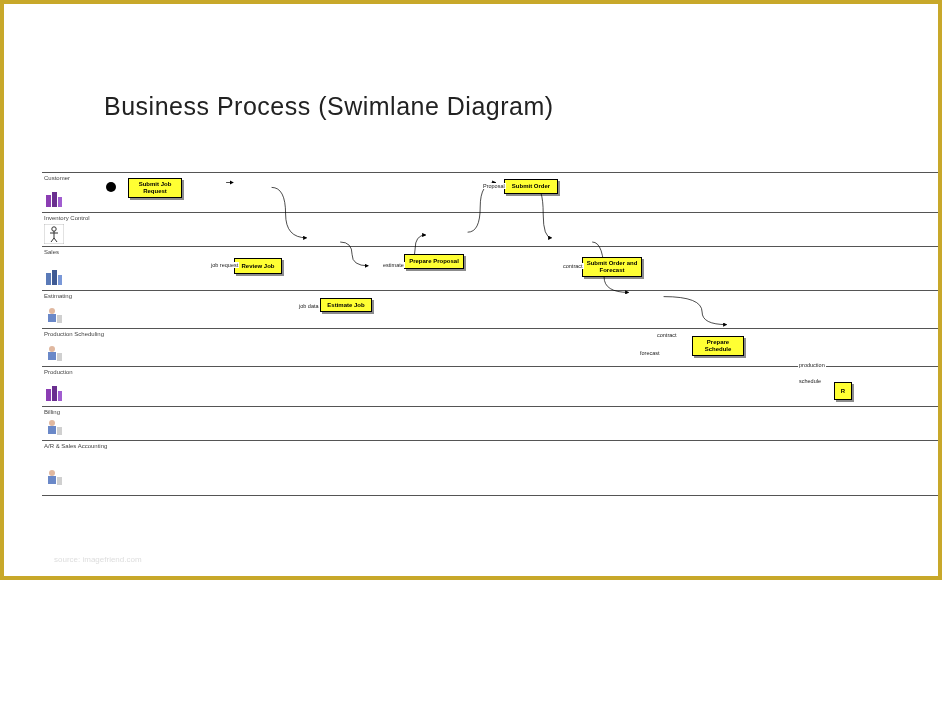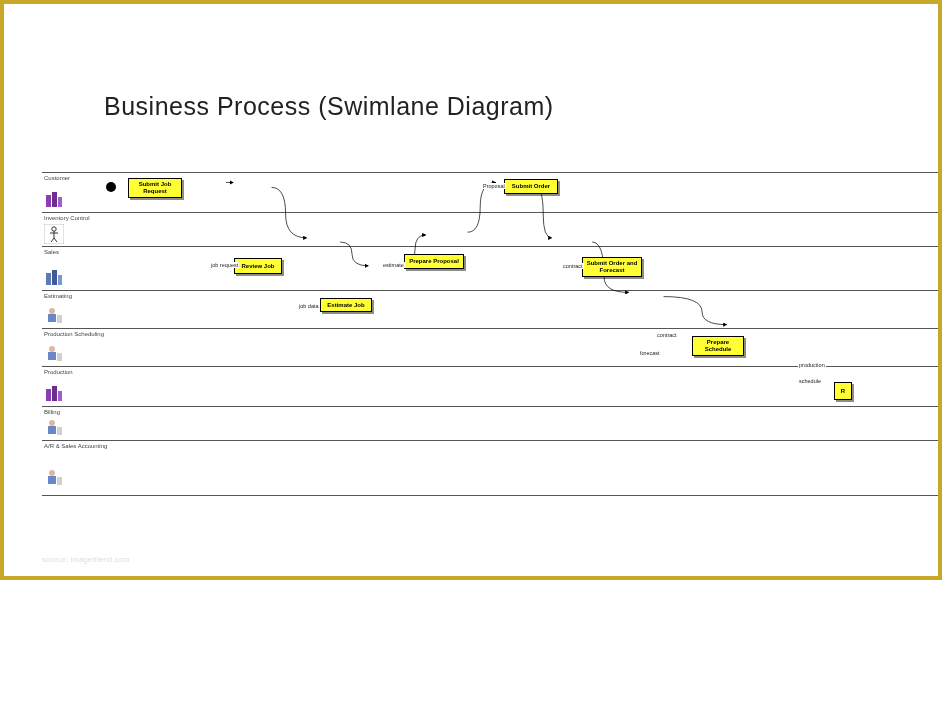--- a/index.html
+++ b/index.html
@@ -84,21 +84,21 @@
   }
   svg.connectors {
     position: absolute;
     top: 0; left: 0;
     width: 100%;
     height: 100%;
     pointer-events: none;
   }
   .footer {
     position: absolute;
-    left: 38px;
+    left: 50px;
     bottom: 12px;
     font-size: 8px;
     color: #ddd;
   }
 </style>
 </head>
 <body>
 
 <div class="page-frame">
 

